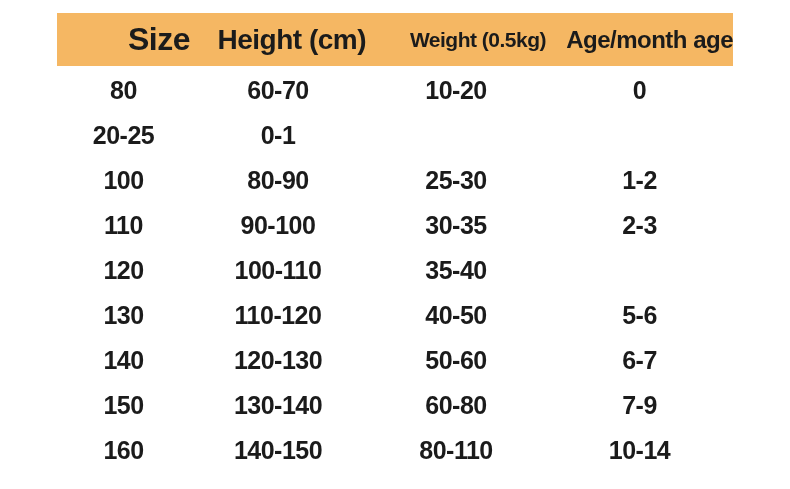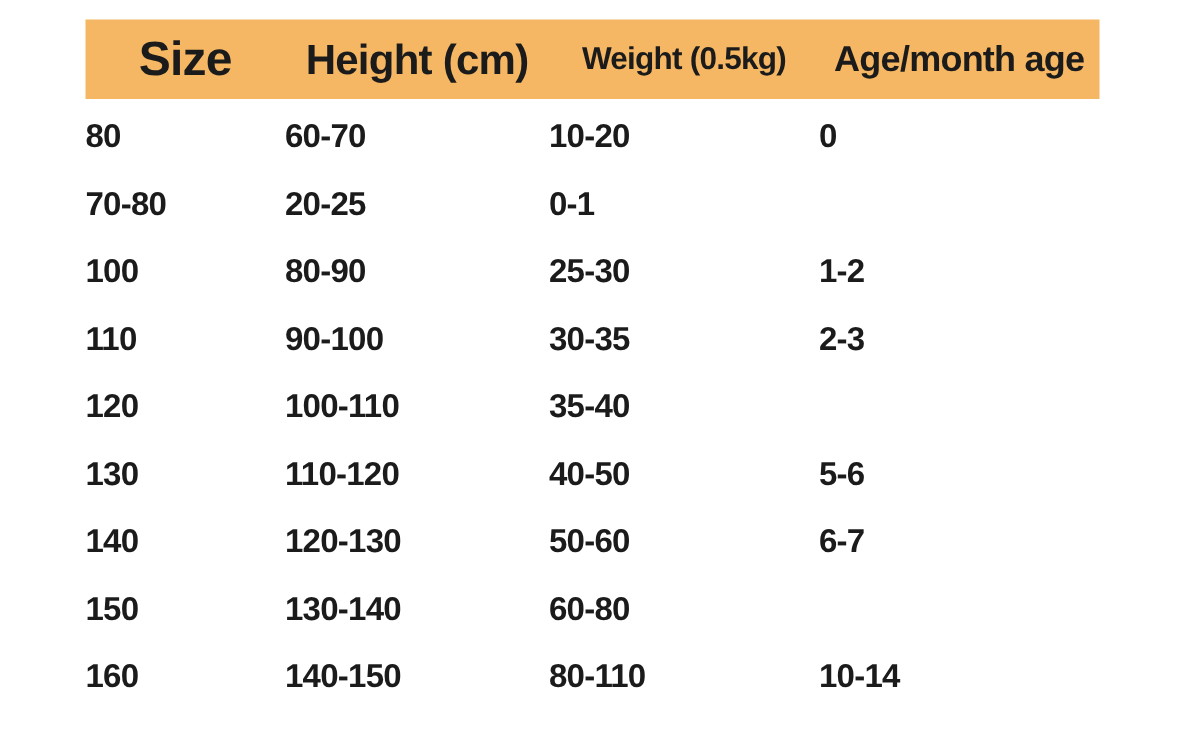--- a/index.html
+++ b/index.html
@@ -23,40 +23,41 @@
     width: 676px;
   }
   .header-row {
     display: grid;
     grid-template-columns: 133px 176px 180px 187px;
     background: #f5b763;
     height: 53px;
     align-items: center;
   }
   .hcell {
-    text-align: center;
+    text-align: right;
     font-weight: 700;
     letter-spacing: -0.5px;
     white-space: nowrap;
   }
   .hcell.c0 { font-size: 32px; }
   .hcell.c1 { font-size: 28px; }
   .hcell.c2 { font-size: 21px; }
   .hcell.c3 { font-size: 24px; }
   .table-body {
     margin-top: 2px;
   }
   .row {
     display: grid;
     grid-template-columns: 133px 176px 180px 187px;
     height: 45px;
     align-items: center;
   }
   .cell {
-    font-size: 22px;
+    text-align: center;
+    font-size: 25px;
     font-weight: 700;
     letter-spacing: -0.5px;
     white-space: nowrap;
   }
 </style>
 </head>
 <body>
 
 <div class="page">
   <div class="size-chart">
@@ -67,21 +68,20 @@
       <div class="hcell c3">Age/month age</div>
     </div>
     <div class="table-body">
         <div class="row">
           <div class="cell">80</div>
           <div class="cell">60-70</div>
           <div class="cell">10-20</div>
           <div class="cell">0</div>
         </div>
         <div class="row">
-          <div class="cell">70-80</div>
           <div class="cell">20-25</div>
           <div class="cell">0-1</div>
         </div>
         <div class="row">
           <div class="cell">100</div>
           <div class="cell">80-90</div>
           <div class="cell">25-30</div>
           <div class="cell">1-2</div>
         </div>
         <div class="row">
@@ -104,20 +104,21 @@
         <div class="row">
           <div class="cell">140</div>
           <div class="cell">120-130</div>
           <div class="cell">50-60</div>
           <div class="cell">6-7</div>
         </div>
         <div class="row">
           <div class="cell">150</div>
           <div class="cell">130-140</div>
           <div class="cell">60-80</div>
+          <div class="cell">7-9</div>
         </div>
         <div class="row">
           <div class="cell">160</div>
           <div class="cell">140-150</div>
           <div class="cell">80-110</div>
           <div class="cell">10-14</div>
         </div>
       </div>
   </div>
 </div>

